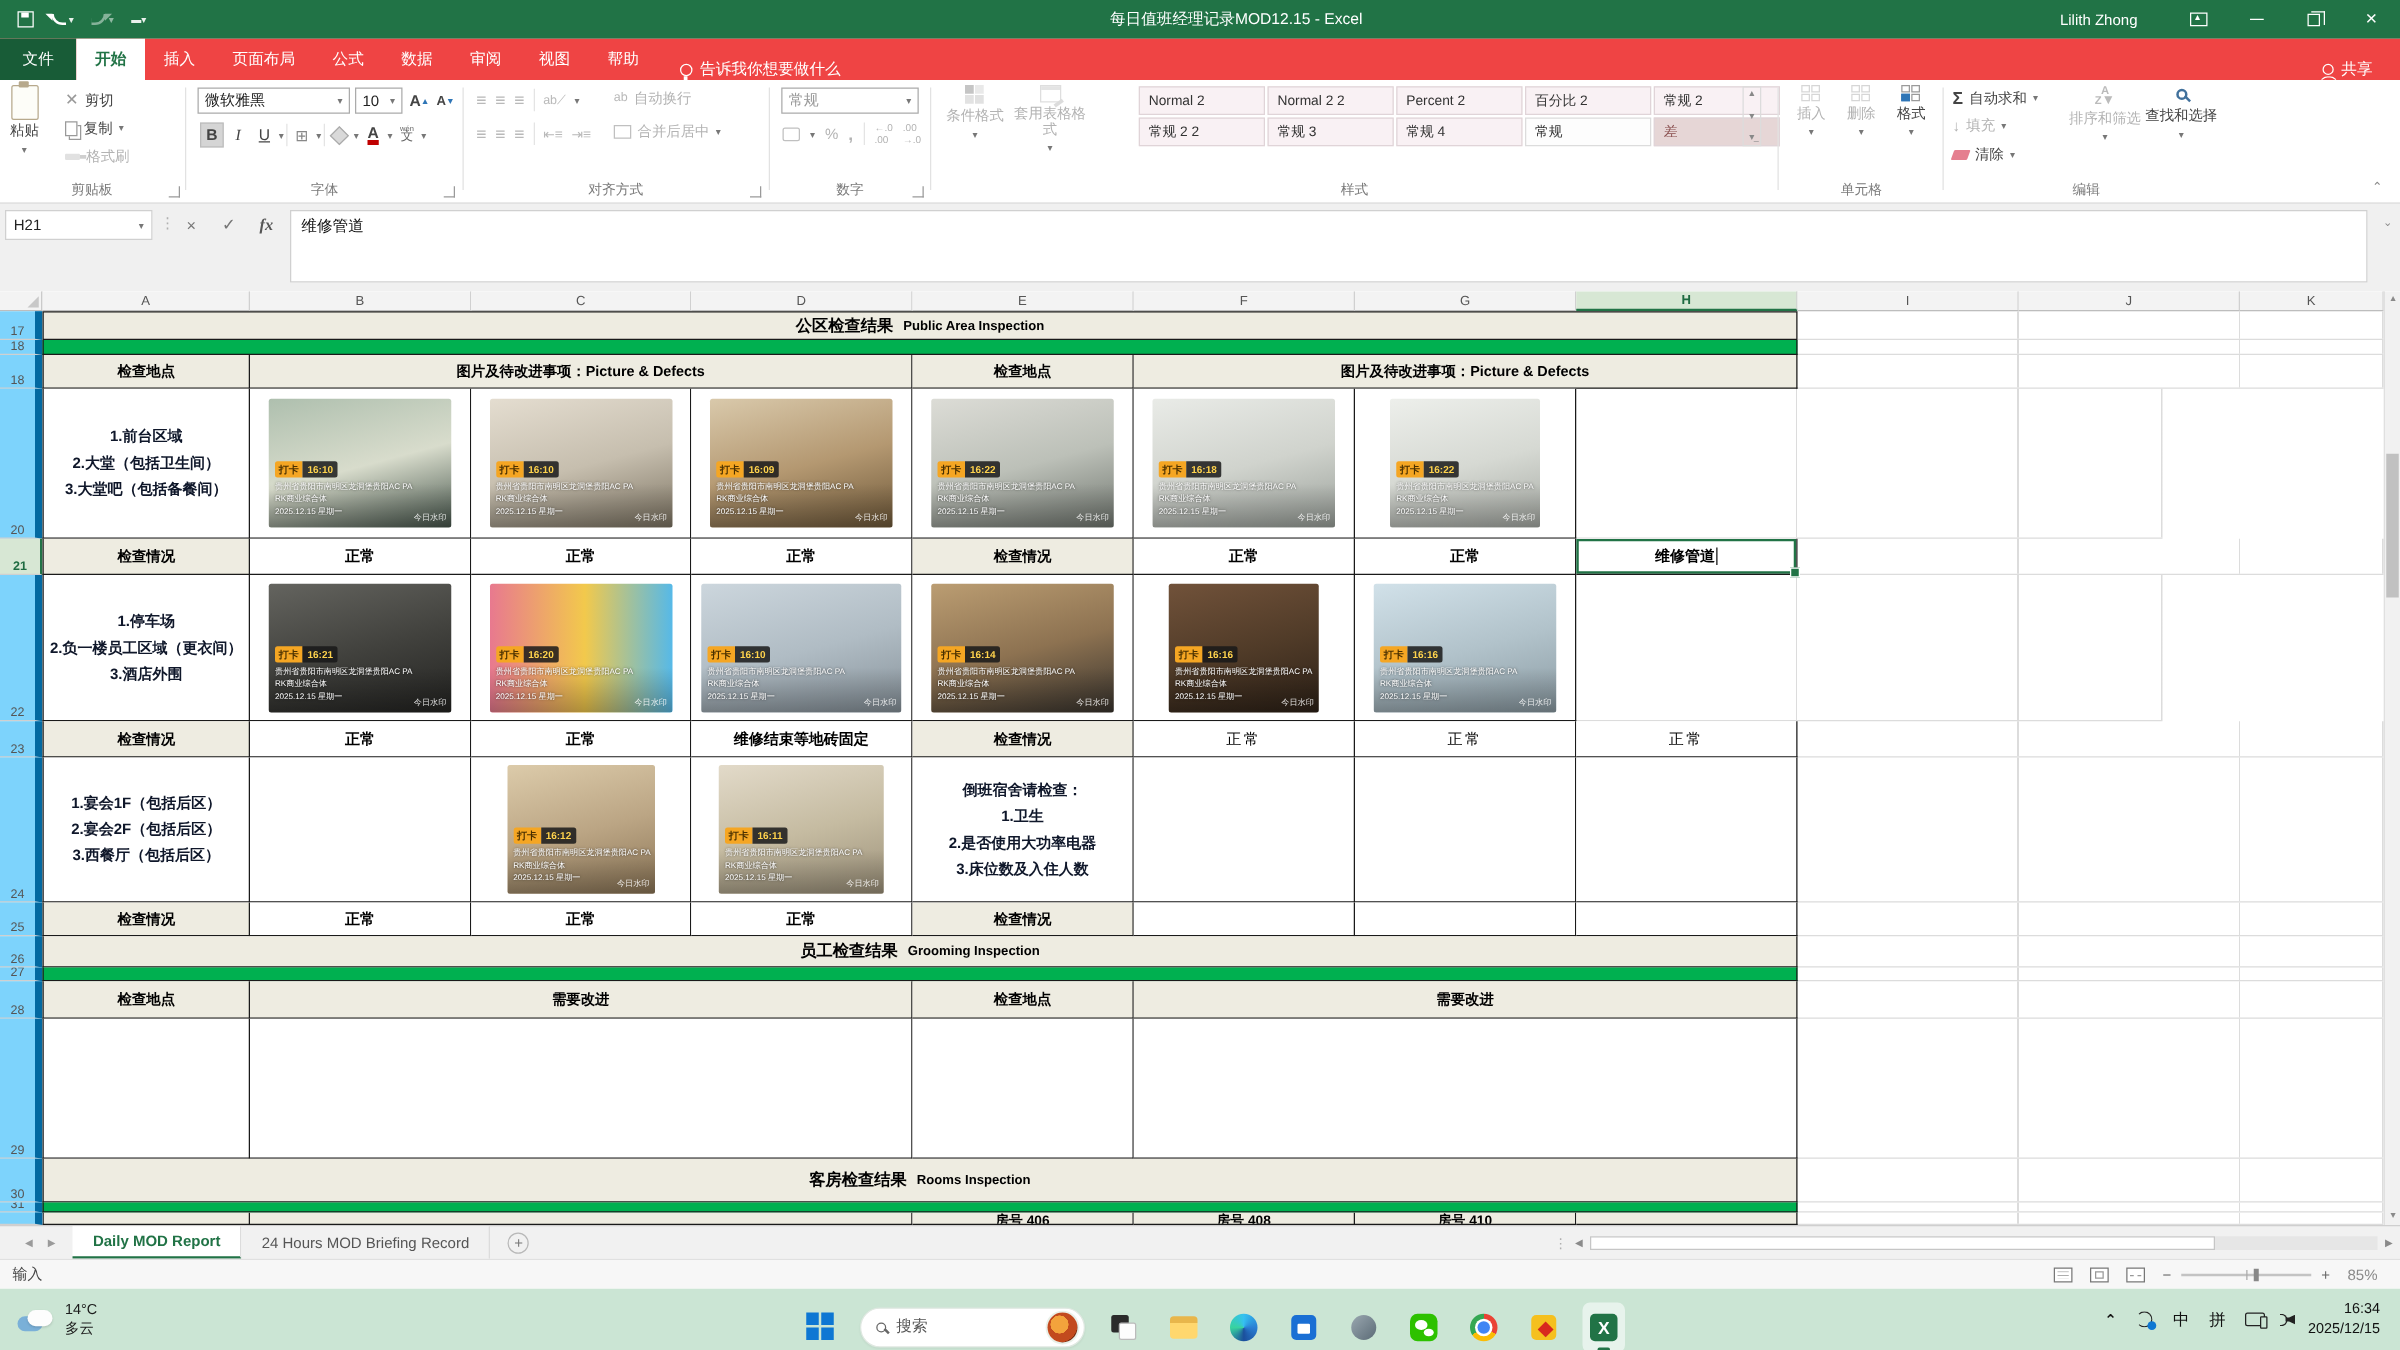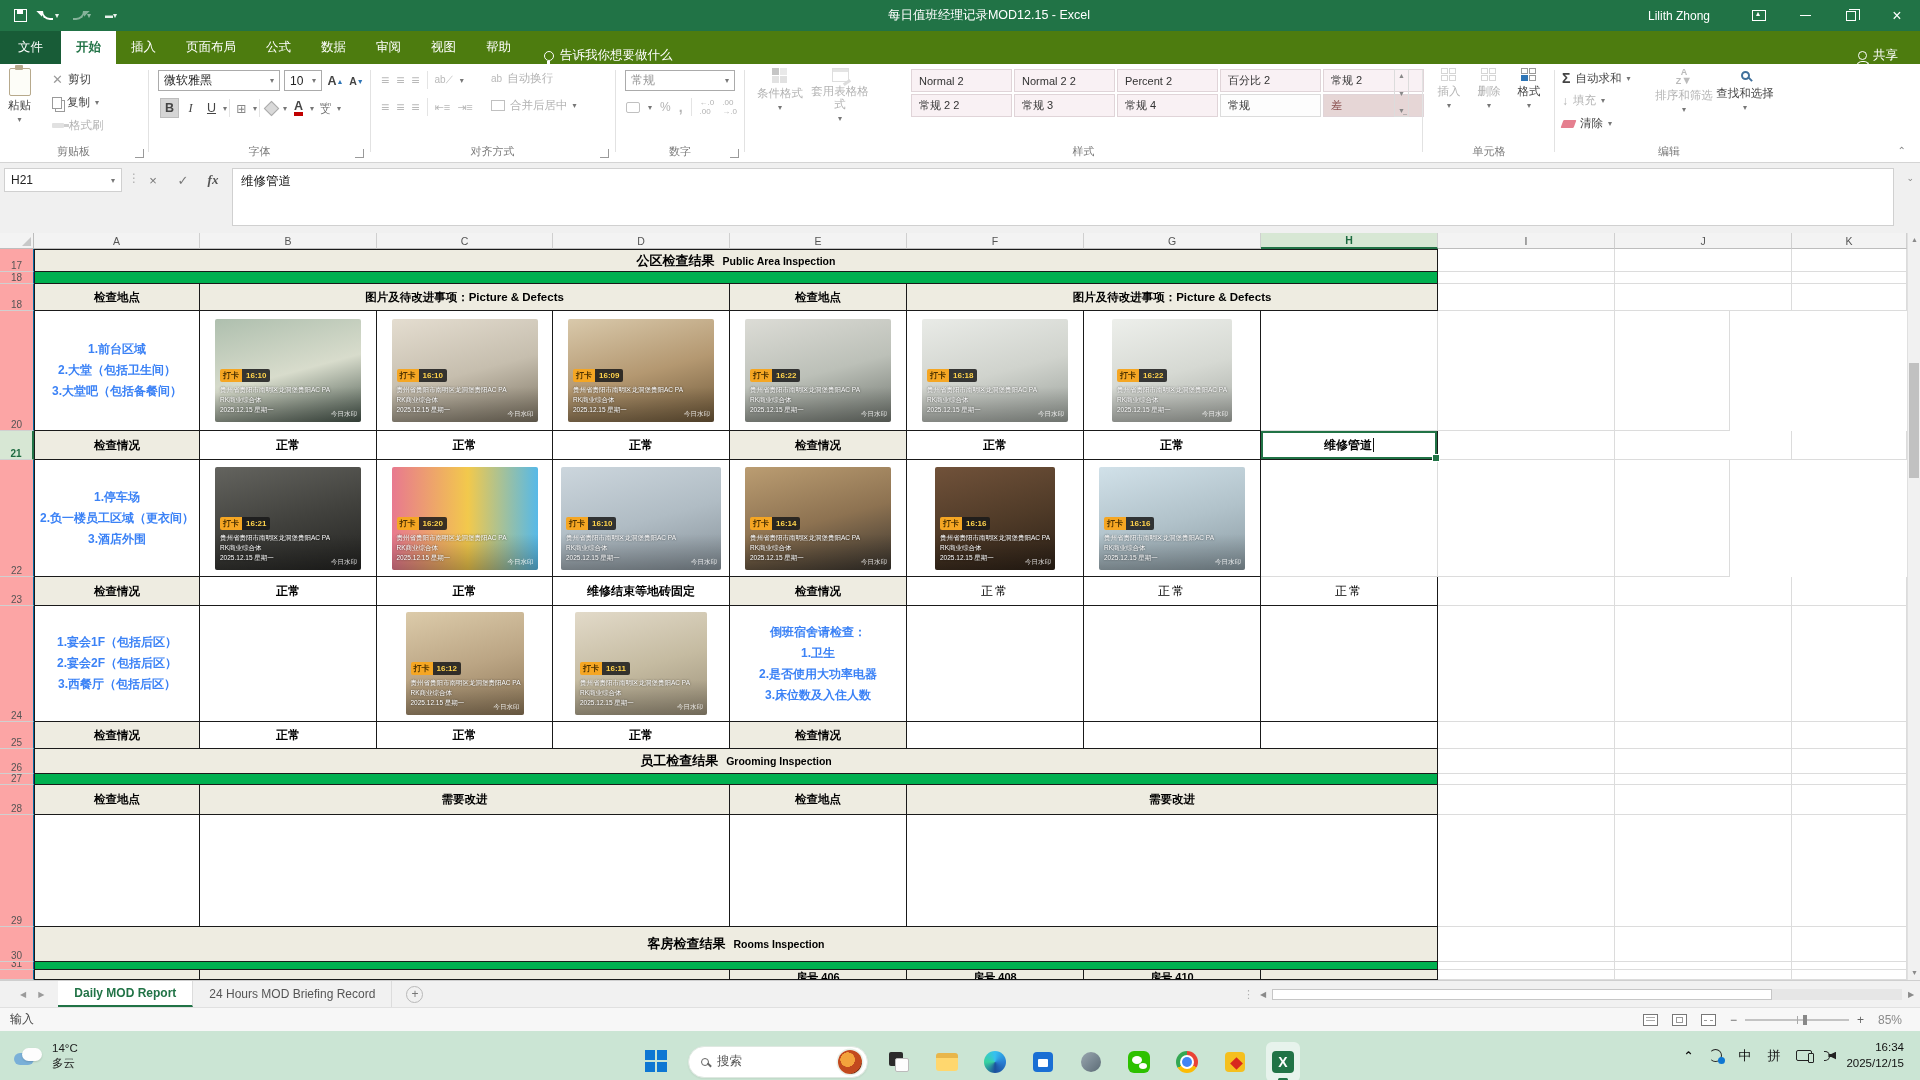--- a/index.html
+++ b/index.html
@@ -19,21 +19,21 @@
   .tb-right { display:flex; align-items:center; gap:0; }
   .user-name { font-size:12px; margin-right:26px; }
   .tb-btn { width:46px; height:31px; display:flex; align-items:center; justify-content:center; font-size:13px; }
   .ribopt { width:14px; height:11px; border:1px solid #fff; position:relative; }
   .ribopt::after { content:"▴"; position:absolute; left:3px; top:-2px; font-size:8px; }
   .rest { width:10px; height:10px; border:1px solid #fff; position:relative; }
   .rest::after { content:""; position:absolute; left:2px; top:-3px; width:10px; height:10px; border:1px solid #fff; border-bottom:none; border-left:none; }
   .minus { width:11px; height:1.5px; background:#fff; }
 
   
-  .tabsrow { position:absolute; left:0; top:31px; width:1920px; height:33px; background:#4d7c0f; display:flex; align-items:flex-end; color:#fff; }
+  .tabsrow { position:absolute; left:0; top:31px; width:1920px; height:33px; background:#ef4444; display:flex; align-items:flex-end; color:#fff; }
   .ftab { padding:7px 18px; font-size:12.5px; background:#185c37; height:33px; display:flex; align-items:center; }
   .rtab { padding:0 15px; font-size:12.5px; height:33px; display:flex; align-items:center; }
   .rtab.active { background:#fff; color:#217346; font-weight:700; }
   .tellme { display:flex; align-items:center; gap:6px; margin-left:18px; font-size:12.5px; }
   .bulb { width:10px; height:10px; border:1.5px solid #fff; border-radius:50%; position:relative; }
   .bulb::after { content:""; position:absolute; left:2px; bottom:-4px; width:3px; height:3px; background:#fff; }
   .share { margin-left:auto; margin-right:22px; display:flex; align-items:center; gap:6px; font-size:12.5px; }
   .person { width:9px; height:9px; border:1.5px solid #fff; border-radius:50%; position:relative; }
   .person::after { content:""; position:absolute; left:-3px; top:9px; width:12px; height:6px; border:1.5px solid #fff; border-bottom:none; border-radius:6px 6px 0 0; }
 
@@ -89,40 +89,40 @@
   .fexp { position:absolute; right:6px; top:10px; color:#888; font-size:9px; }
 
   
   .sheet { position:absolute; left:0; top:233px; width:1920px; height:747px; background:#fff; overflow:hidden; }
   .corner { position:absolute; left:0; top:0; width:34px; height:16px; background:#f3f3f3; border-right:1px solid #bdbdbd; border-bottom:1px solid #bdbdbd; }
   .corner::after { content:""; position:absolute; right:2px; bottom:2px; border-style:solid; border-width:0 0 9px 9px; border-color:transparent transparent #c8c8c8 transparent; }
   .colhdr { position:absolute; left:34px; top:0; height:16px; display:flex; }
   .ch { height:16px; background:#f3f3f3; border-right:1px solid #d0d0d0; border-bottom:1px solid #bdbdbd; font-size:10.5px; color:#555; display:flex; align-items:center; justify-content:center; }
   .ch.sel { background:#d7e7d4; color:#1e6b41; border-bottom:2px solid #217346; font-weight:700; }
   .gutter { position:absolute; left:0; top:16px; width:34px; }
-  .gn { width:34px; background:#fca5a5; border-right:1px solid #0369a1; border-bottom:1px solid #d0d0d0; font-size:10px; color:#555; display:flex; align-items:flex-end; justify-content:center; overflow:hidden; }
+  .gn { width:34px; background:#7dd3fc; border-right:6px solid #0369a1; border-bottom:1px solid #d0d0d0; font-size:10px; color:#555; display:flex; align-items:flex-end; justify-content:center; overflow:hidden; }
   .gn.sel { background:#d7e7d4; color:#1e6b41; border-right:2px solid #217346; font-weight:700; }
   .rows { position:absolute; left:34px; top:16px; width:1873px; }
   .row { display:flex; }
   .h17{height:23px}.h18{height:12px}.h19{height:27px}.h20{height:120px}.h21{height:29px}.h22{height:117px}
   .h23{height:29px}.h24{height:116px}.h25{height:27px}.h26{height:25px}.h27{height:11px}.h28{height:30px}
   .h29{height:112px}.h30{height:35px}.h31{height:8px}.h32{height:10px}
   .w166{width:166px}.w177{width:177px}.w176{width:176px}.w530{width:530px}.w531{width:531px}.w1404{width:1404px}
   .tc { border-right:1px solid #1a1a1a; border-bottom:1px solid #1a1a1a; display:flex; align-items:center; justify-content:center; background:#fff; position:relative; }
   .bl { border-left:1px solid #1a1a1a; } .bt { border-top:1px solid #1a1a1a; }
   .bg1 { background:#eeece1; }
   .grn { background:#00b050; }
   .ijk { width:469px; border-bottom:1px solid #dcdcdc;
          background:linear-gradient(90deg, transparent 176px, #dcdcdc 176px, #dcdcdc 177px, transparent 177px,
                     transparent 353px, #dcdcdc 353px, #dcdcdc 354px, transparent 354px,
                     transparent 468px, #dcdcdc 468px); }
   .sectitle { font-weight:700; font-size:13px; color:#000; }
   .secsub { font-weight:700; font-size:10.5px; margin-left:8px; }
   .hdrtxt { font-weight:700; font-size:11.5px; color:#000; }
-  .loc { font-weight:700; font-size:12px; line-height:1.75; white-space:pre-line; text-align:center; color:#3b82f6; }
+  .loc { font-weight:700; font-size:12px; line-height:1.75; white-space:pre-line; text-align:center; color:#0f172a; }
   .stat { font-weight:700; font-size:12px; color:#000; }
   .serifcell { font-family:"Liberation Serif","DejaVu Serif",serif; font-weight:400; letter-spacing:2px; font-size:12px; }
   .clip-top { align-items:flex-start; font-size:11px; line-height:14px; font-weight:700; overflow:hidden; }
   .active-cell { box-shadow: inset 0 0 0 2px #217346; z-index:3; }
   .active-cell::after { content:""; position:absolute; right:-3px; bottom:-3px; width:6px; height:6px; background:#217346; border:1px solid #fff; z-index:4; }
   .caret { display:inline-block; width:1px; height:14px; background:#111; margin-left:1px; vertical-align:middle; }
   
   .photo { width:146px; height:103px; position:relative; border-radius:2px; overflow:hidden; margin:auto; }
   .photo::before { content:""; position:absolute; left:0; right:0; bottom:0; height:34%; background:linear-gradient(transparent, rgba(0,0,0,.28)); }
   .pbadge { position:absolute; left:5px; top:50px; height:13px; display:flex; font-size:8px; font-weight:700; line-height:13px; z-index:2; }

